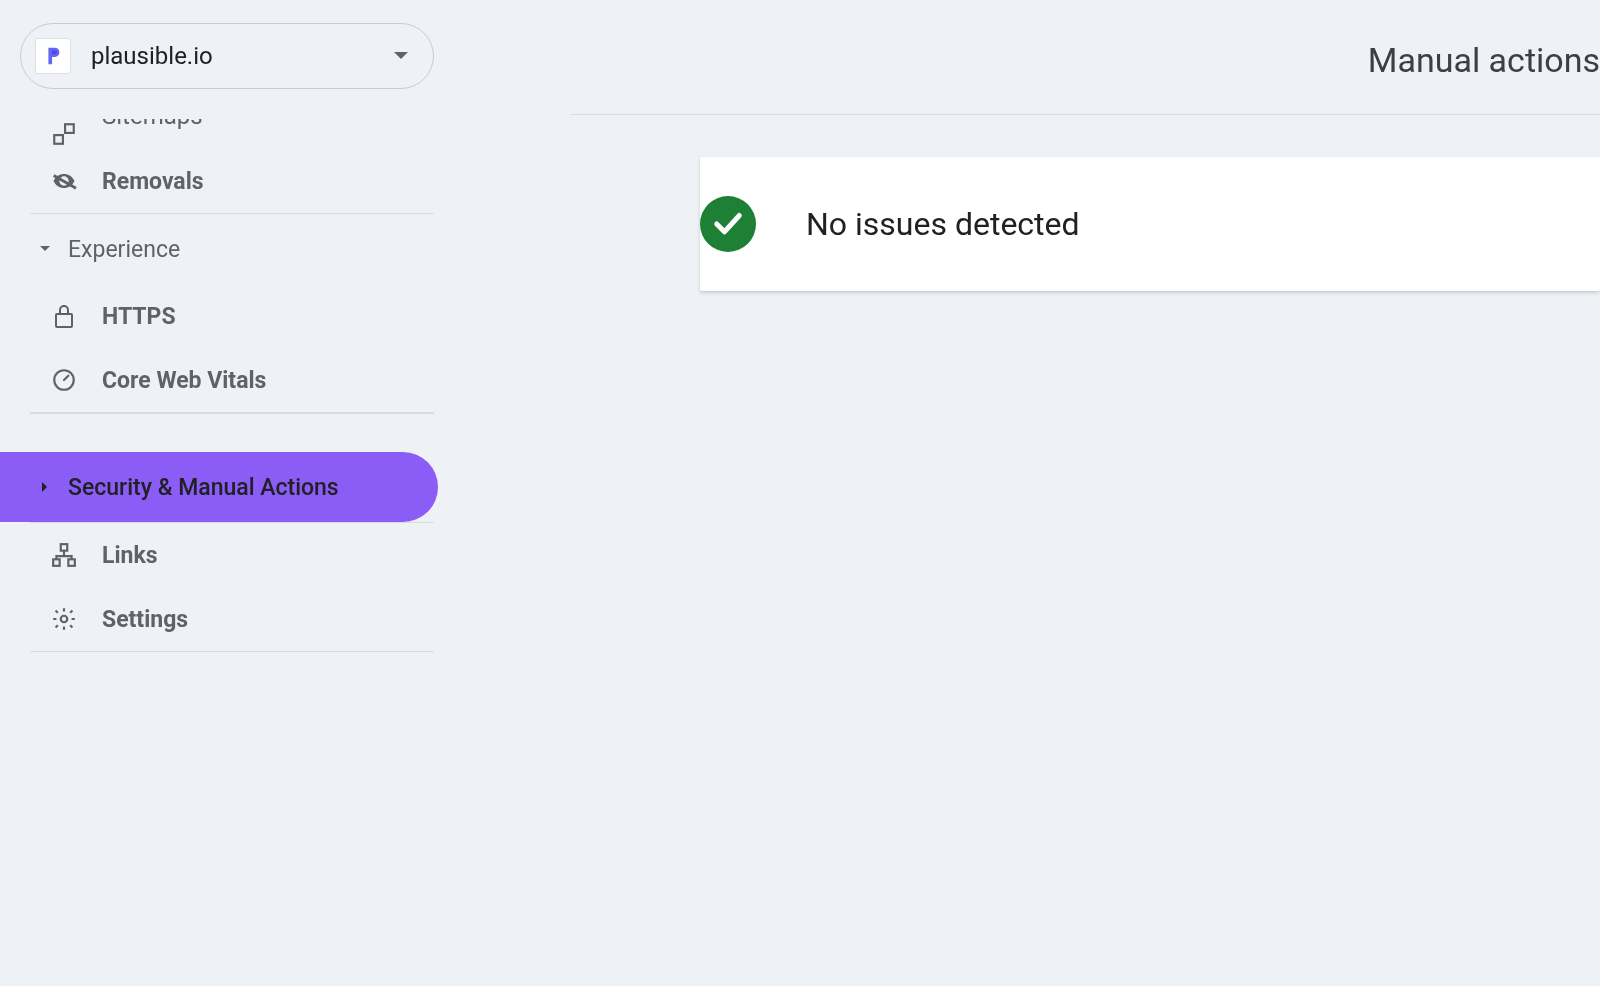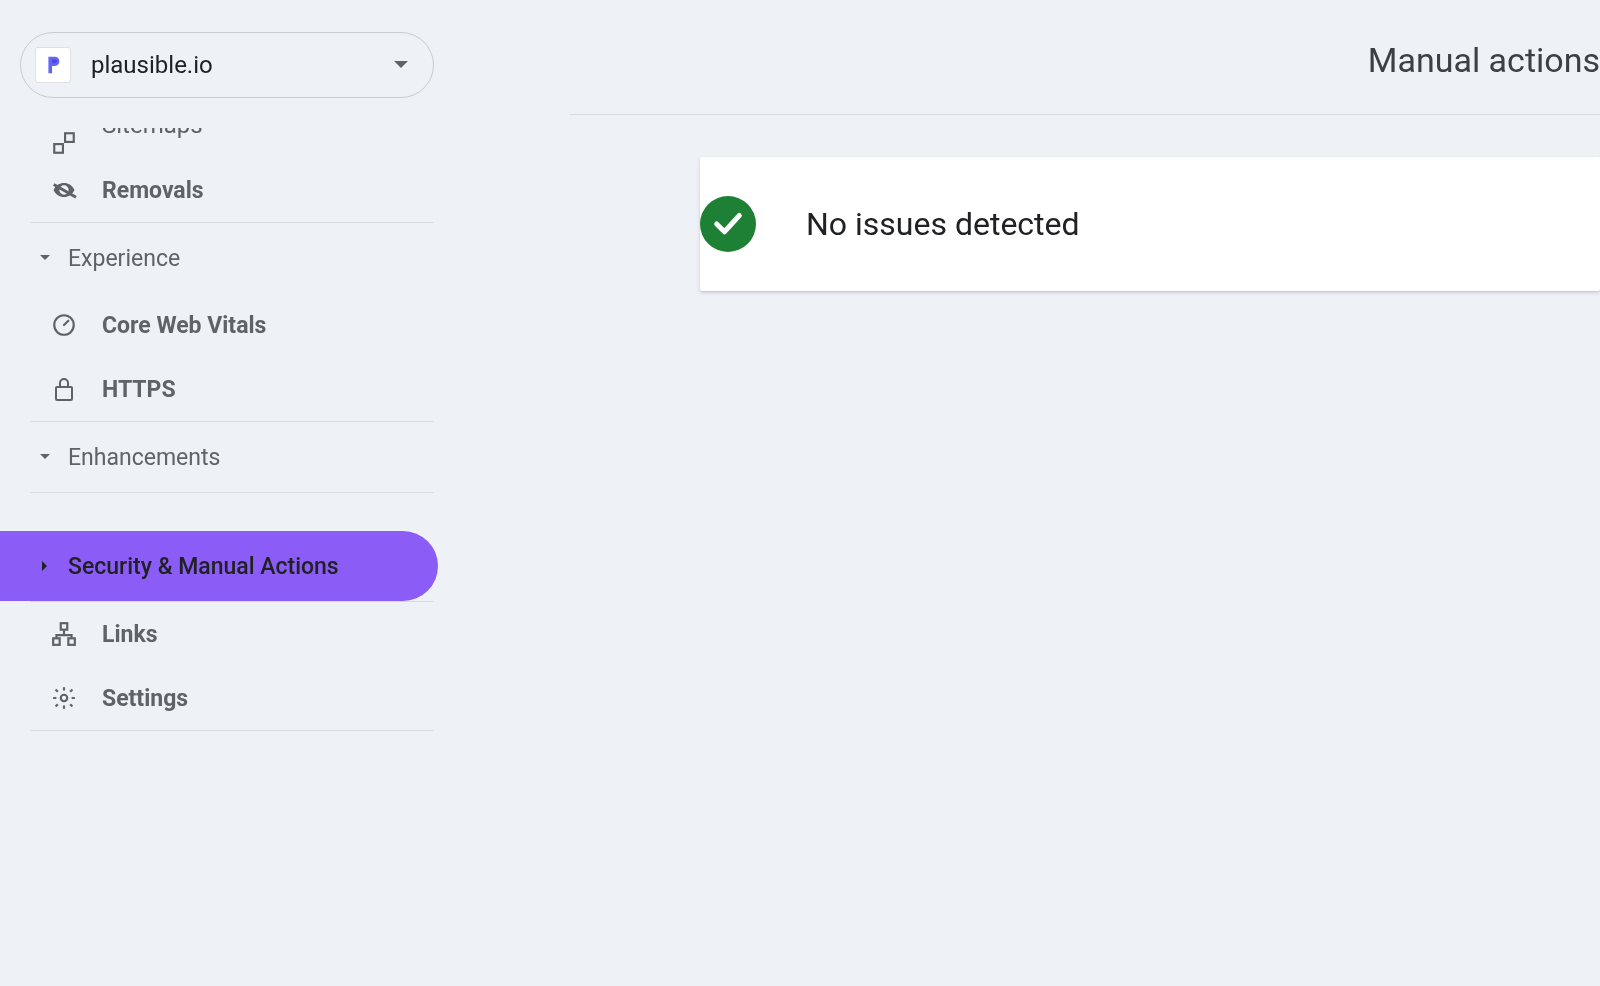--- a/index.html
+++ b/index.html
@@ -14,21 +14,21 @@
       height: 986px;
       overflow: hidden;
       color: #3c4043;
     }
     .container {
       display: flex;
       height: 100%;
     }
     .sidebar {
       width: 460px;
-      padding-top: 32px;
+      padding-top: 23px;
       flex-shrink: 0;
     }
     .property-selector {
       margin: 0 26px 0 20px;
       height: 66px;
       border: 1px solid #c8ccd0;
       border-radius: 33px;
       display: flex;
       align-items: center;
       padding: 0 24px 0 14px;
@@ -234,48 +234,40 @@
       <span class="collapse-caret">
         <svg width="12" height="8" viewBox="0 0 12 8">
             <path fill="currentColor" d="M1 1 L6 6 L11 1 Z"></path>
           </svg>
       </span>
       <span class="nav-section-label">Experience</span>
     </div>
 
     <div class="nav-item">
       <span class="icon-slot">
+        <svg width="24" height="26" viewBox="0 0 24 26" fill="none" stroke="#5f6368" stroke-width="2">
+            <rect x="4" y="11" width="16" height="13" rx="1"></rect>
+            <path d="M8 11 V7 a4 4 0 0 1 8 0 V11"></path>
+          </svg>
+      </span>
+      <span class="nav-item-label">HTTPS</span>
+    </div>
+
+    <div class="nav-item">
+      <span class="icon-slot">
         <svg width="26" height="26" viewBox="0 0 24 24" fill="none" stroke="#5f6368" stroke-width="2">
             <circle cx="12" cy="12" r="9"></circle>
             <path d="M12 12 L16 8" stroke-linecap="round"></path>
           </svg>
       </span>
       <span class="nav-item-label">Core Web Vitals</span>
     </div>
 
-    <div class="nav-item">
-      <span class="icon-slot">
-        <svg width="24" height="26" viewBox="0 0 24 26" fill="none" stroke="#5f6368" stroke-width="2">
-            <rect x="4" y="11" width="16" height="13" rx="1"></rect>
-            <path d="M8 11 V7 a4 4 0 0 1 8 0 V11"></path>
-          </svg>
-      </span>
-      <span class="nav-item-label">HTTPS</span>
-    </div>
-
-    <div class="section-divider"></div>
-
-    <div class="nav-section-header">
-      <span class="collapse-caret">
-        <svg width="12" height="8" viewBox="0 0 12 8">
-            <path fill="currentColor" d="M1 1 L6 6 L11 1 Z"></path>
-          </svg>
-      </span>
-      <span class="nav-section-label">Enhancements</span>
-    </div>
+    <div class="section-divider"></div>
+
 
 
     <div class="section-divider"></div>
 
     <div class="nav-section-header active">
       <span class="collapse-caret">
         <svg width="8" height="12" viewBox="0 0 8 12">
             <path fill="#202124" d="M1 1 L6 6 L1 11 Z"></path>
           </svg>
       </span>

